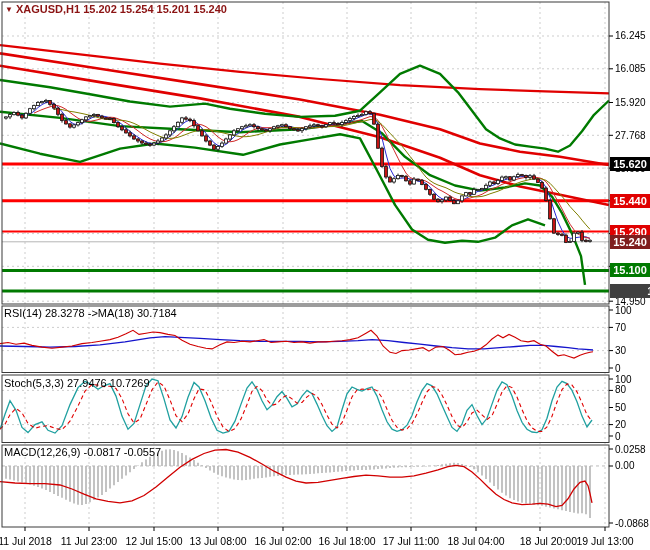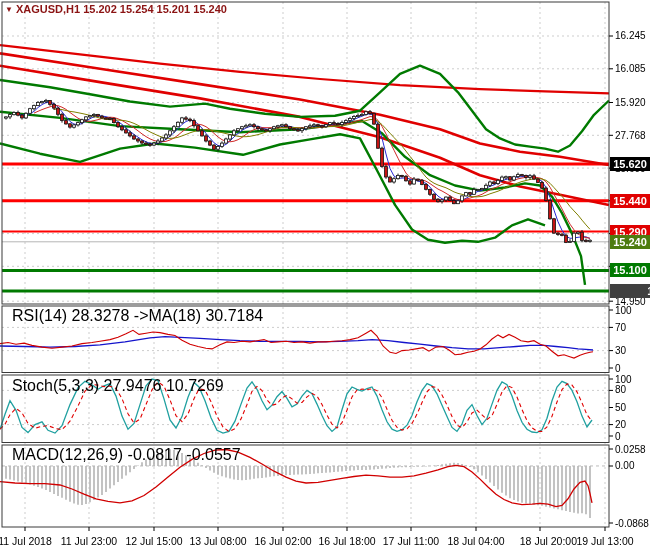--- a/index.html
+++ b/index.html
@@ -2,21 +2,21 @@
 <html><head>
 <meta charset="utf-8">
 <style>
   html,body{margin:0;padding:0;background:#fff;}
   #win{position:relative;width:650px;height:550px;background:#ffffff;overflow:hidden;
        font-family:"Liberation Sans","DejaVu Sans",sans-serif;}
   #cv{position:absolute;left:0;top:0;}
   .ovl{position:absolute;font-size:11px;color:#000;white-space:nowrap;}
   #title{left:5px;top:3px;color:#8b1313;font-size:11px;font-weight:bold;}
   #title .arr{font-size:8px;vertical-align:1px;margin-right:3px;}
-  .plabel{left:12px;font-size:16px;color:#000;}
+  .plabel{left:4px;font-size:11px;color:#000;}
   .pxlab{position:absolute;left:615px;width:35px;font-size:10px;color:#000;line-height:13px;}
   .badge{position:absolute;left:610px;width:40px;height:14px;font-size:11px;font-weight:bold;
          color:#fff;text-align:center;line-height:14px;}
   .tlab{position:absolute;width:74px;top:535px;font-size:10.5px;color:#000;text-align:center;}
   #price-scale{position:absolute;left:609px;top:0;width:41px;height:528px;}
   #time-scale{position:absolute;left:0;top:528px;width:650px;height:22px;}
 </style>
 </head>
 <body>
 
@@ -570,21 +570,21 @@
     <div class="pxlab" style="top: 383px; left: 615px;">80</div>
     <div class="pxlab" style="top: 401px; left: 615px;">50</div>
     <div class="pxlab" style="top: 418.1px; left: 615px;">20</div>
     <div class="pxlab" style="top: 429.5px; left: 615px;">0</div>
     <div class="pxlab" style="top: 442.5px; left: 615px;">0.0258</div>
     <div class="pxlab" style="top: 459.456px; left: 615px;">0.00</div>
     <div class="pxlab" style="top: 516.5px; left: 615px;">-0.0868</div>
     <div class="badge" style="top: 157px; background: #000000;">15.620</div>
     <div class="badge" style="top: 193.8px; background: rgb(224, 0, 0);">15.440</div>
     <div class="badge" style="top: 224.5px; background: rgb(224, 0, 0);">15.290</div>
-    <div class="badge" style="top: 234.8px; background: #4d7c0f;">15.240</div>
+    <div class="badge" style="top: 234.8px; background: #7f1d1d;">15.240</div>
     <div class="badge" style="top: 263.4px; background: rgb(0, 122, 0);">15.100</div>
     <div class="badge" style="top: 283.9px; background: #404040; padding-left: 34px;">15.000</div>
     <div class="tlab" style="left: -12px;">11 Jul 2018</div>
     <div class="tlab" style="left: 52px;">11 Jul 23:00</div>
     <div class="tlab" style="left: 117px;">12 Jul 15:00</div>
     <div class="tlab" style="left: 181px;">13 Jul 08:00</div>
     <div class="tlab" style="left: 246px;">16 Jul 02:00</div>
     <div class="tlab" style="left: 310px;">16 Jul 18:00</div>
     <div class="tlab" style="left: 374px;">17 Jul 11:00</div>
     <div class="tlab" style="left: 439px;">18 Jul 04:00</div>

